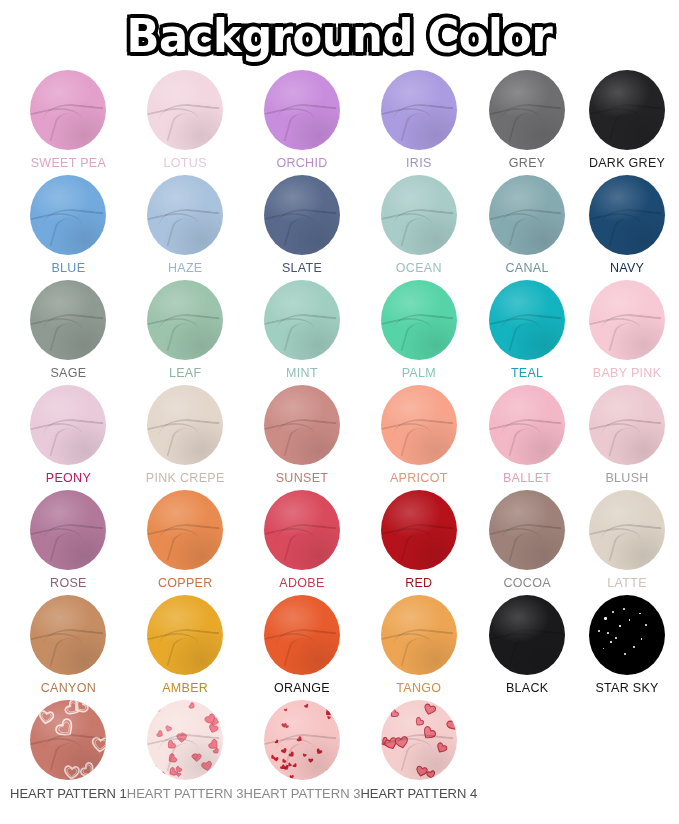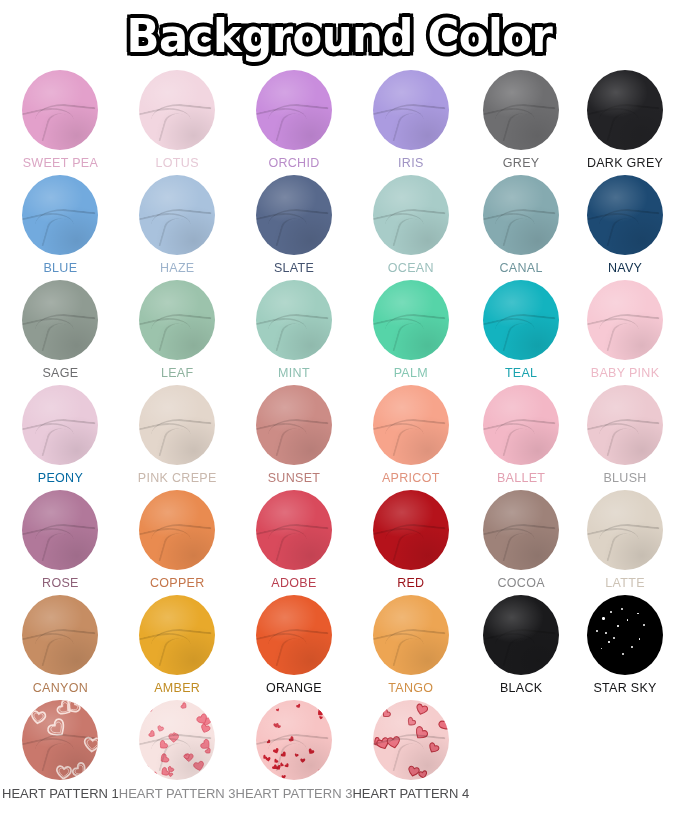--- a/index.html
+++ b/index.html
@@ -125,21 +125,21 @@
   
   .heart-svg { position: absolute; inset: 0; width: 100%; height: 100%; }
 </style>
 </head>
 <body style="background: rgb(255, 255, 255);">
 
 <div id="title-bar">
   <div id="page-title">Background Color</div>
 </div>
 
-<div id="swatch-grid" style="grid-template-columns: repeat(6, 1fr);">
+<div id="swatch-grid" style="grid-template-columns: repeat(6, 1fr); margin-left: 8px;">
     <div class="swatch-cell">
       <div class="swatch-disc" style="background: rgb(227, 160, 203);">
         <div class="fold-a"></div>
         <div class="fold-b"></div>
         <div class="fold-c"></div>
         <div class="sheen"></div>
       </div>
       <div class="swatch-label" style="color: rgb(219, 166, 196);">SWEET PEA</div>
     </div>
     <div class="swatch-cell">
@@ -295,21 +295,21 @@
       </div>
       <div class="swatch-label" style="color: rgb(237, 185, 199);">BABY PINK</div>
     </div>
     <div class="swatch-cell">
       <div class="swatch-disc" style="background: rgb(233, 202, 218);">
         <div class="fold-a"></div>
         <div class="fold-b"></div>
         <div class="fold-c"></div>
         <div class="sheen"></div>
       </div>
-      <div class="swatch-label" style="color: #0369a1;">PEONY</div>
+      <div class="swatch-label" style="color: #be185d;">PEONY</div>
     </div>
     <div class="swatch-cell">
       <div class="swatch-disc" style="background: rgb(227, 214, 203);">
         <div class="fold-a"></div>
         <div class="fold-b"></div>
         <div class="fold-c"></div>
         <div class="sheen"></div>
       </div>
       <div class="swatch-label" style="color: rgb(201, 184, 173);">PINK CREPE</div>
     </div>

